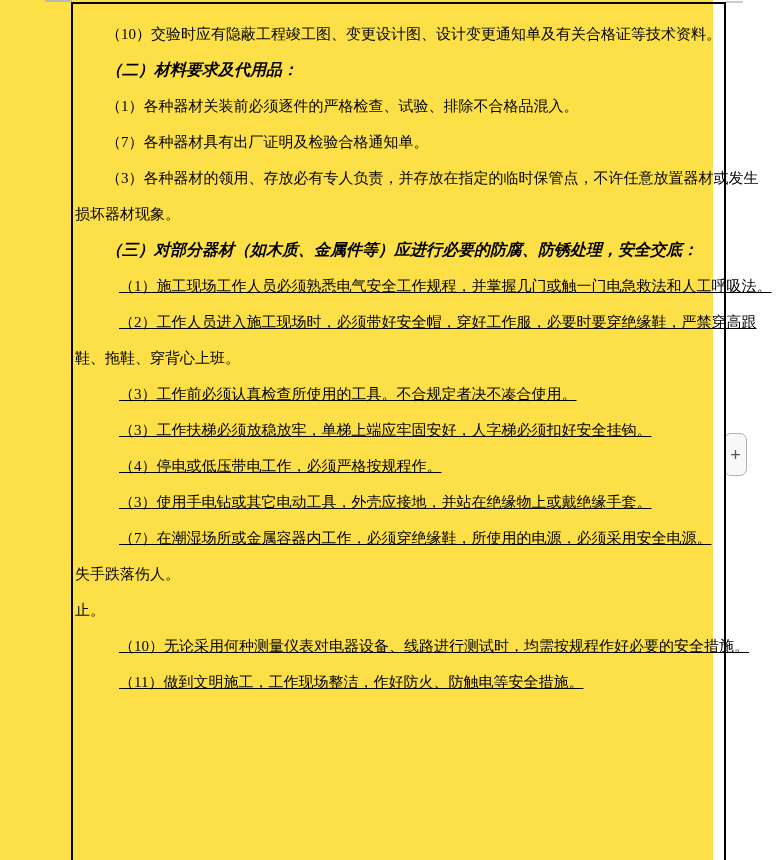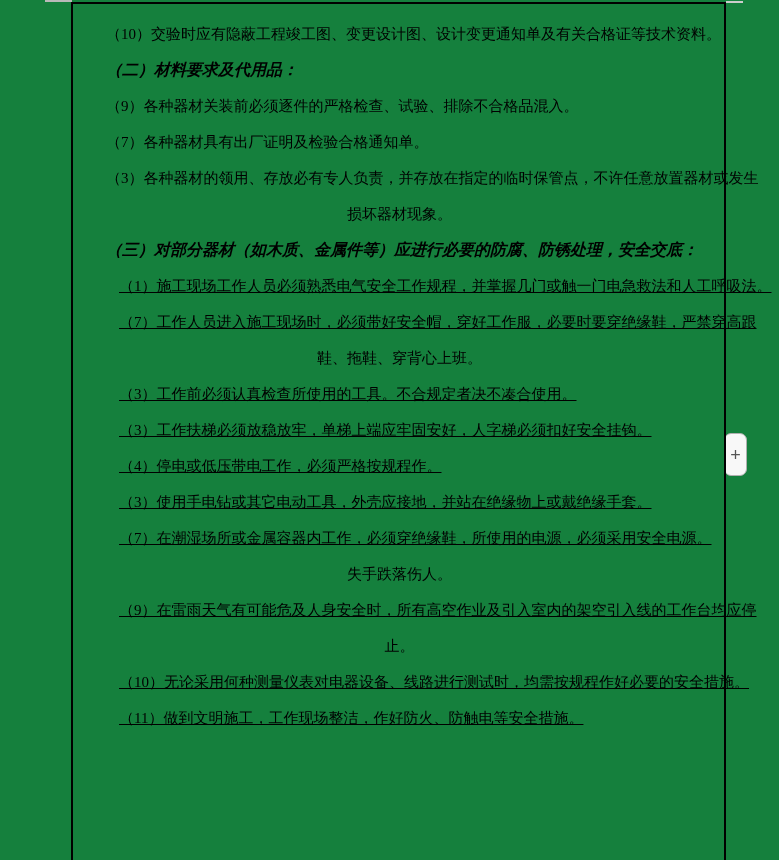--- a/index.html
+++ b/index.html
@@ -3,21 +3,21 @@
 <meta charset="utf-8">
 <style>
   * { margin: 0; padding: 0; box-sizing: border-box; }
   html, body {
     width: 779px; height: 860px;
     background: #ffffff;
     font-family: "Liberation Serif", serif;
     overflow: hidden;
     position: relative;
   }
-  .viewport { position: relative; width: 779px; height: 860px; background: #15803d; }
+  .viewport { position: relative; width: 713px; height: 860px; background: #fde047; }
 
   
   .border-left  { position: absolute; left: 71px;  top: 2px; width: 2px;  height: 858px; background: #000; z-index: 3; }
   .border-right { position: absolute; left: 724px; top: 2px; width: 2px;  height: 858px; background: #000; z-index: 3; }
   .border-top   { position: absolute; left: 71px;  top: 2px; width: 655px; height: 2px;  background: #000; z-index: 3; }
 
   
   .artifact-top-left  { position: absolute; left: 45px;  top: 0; width: 27px; height: 2px; background: #b9b9b9; z-index: 2; }
   .artifact-top-right { position: absolute; left: 726px; top: 1px; width: 17px; height: 2px; background: #cccccc; z-index: 2; }
 
@@ -32,21 +32,21 @@
   }
   .doc-line {
     height: 36px;
     line-height: 36px;
     font-size: 15px;
     white-space: nowrap;
     letter-spacing: 0px;
     color: #000;
   }
   .doc-line.bold { font-weight: bold; font-size: 16px; font-style: italic; }
-  .indent-0 { padding-left: 2px; text-align: center; }
+  .indent-0 { padding-left: 2px; }
   .indent-2 { padding-left: 33px; }
   .indent-3 { padding-left: 46px; text-decoration: underline; }
 
   
   .plus-button {
     position: absolute;
     left: 724px; top: 433px;
     width: 23px; height: 43px;
     background: #f8f8f8;
     border: 1px solid #b0b0b0;
@@ -73,35 +73,34 @@
   <div class="artifact-top-left"></div>
   <div class="artifact-top-right"></div>
 
   <div class="border-top"></div>
   <div class="border-left"></div>
   <div class="border-right"></div>
 
   <div class="content">
       <div class="doc-line indent-2">（10）交验时应有隐蔽工程竣工图、变更设计图、设计变更通知单及有关合格证等技术资料。</div>
       <div class="doc-line indent-2 bold">（二）材料要求及代用品：</div>
-      <div class="doc-line indent-2">（9）各种器材关装前必须逐件的严格检查、试验、排除不合格品混入。</div>
+      <div class="doc-line indent-2">（1）各种器材关装前必须逐件的严格检查、试验、排除不合格品混入。</div>
       <div class="doc-line indent-2">（7）各种器材具有出厂证明及检验合格通知单。</div>
       <div class="doc-line indent-2">（3）各种器材的领用、存放必有专人负责，并存放在指定的临时保管点，不许任意放置器材或发生</div>
       <div class="doc-line indent-0">损坏器材现象。</div>
       <div class="doc-line indent-2 bold">（三）对部分器材（如木质、金属件等）应进行必要的防腐、防锈处理，安全交底：</div>
       <div class="doc-line indent-3">（1）施工现场工作人员必须熟悉电气安全工作规程，并掌握几门或触一门电急救法和人工呼吸法。</div>
-      <div class="doc-line indent-3">（7）工作人员进入施工现场时，必须带好安全帽，穿好工作服，必要时要穿绝缘鞋，严禁穿高跟</div>
+      <div class="doc-line indent-3">（2）工作人员进入施工现场时，必须带好安全帽，穿好工作服，必要时要穿绝缘鞋，严禁穿高跟</div>
       <div class="doc-line indent-0">鞋、拖鞋、穿背心上班。</div>
       <div class="doc-line indent-3">（3）工作前必须认真检查所使用的工具。不合规定者决不凑合使用。</div>
       <div class="doc-line indent-3">（3）工作扶梯必须放稳放牢，单梯上端应牢固安好，人字梯必须扣好安全挂钩。</div>
       <div class="doc-line indent-3">（4）停电或低压带电工作，必须严格按规程作。</div>
       <div class="doc-line indent-3">（3）使用手电钻或其它电动工具，外壳应接地，并站在绝缘物上或戴绝缘手套。</div>
       <div class="doc-line indent-3">（7）在潮湿场所或金属容器内工作，必须穿绝缘鞋，所使用的电源，必须采用安全电源。</div>
       <div class="doc-line indent-0">失手跌落伤人。</div>
-      <div class="doc-line indent-3">（9）在雷雨天气有可能危及人身安全时，所有高空作业及引入室内的架空引入线的工作台均应停</div>
       <div class="doc-line indent-0">止。</div>
       <div class="doc-line indent-3">（10）无论采用何种测量仪表对电器设备、线路进行测试时，均需按规程作好必要的安全措施。</div>
       <div class="doc-line indent-3">（11）做到文明施工，工作现场整洁，作好防火、防触电等安全措施。</div>
     </div>
 
   <div class="plus-button">
     <span class="glyph">+</span>
   </div>
 
 </div>

